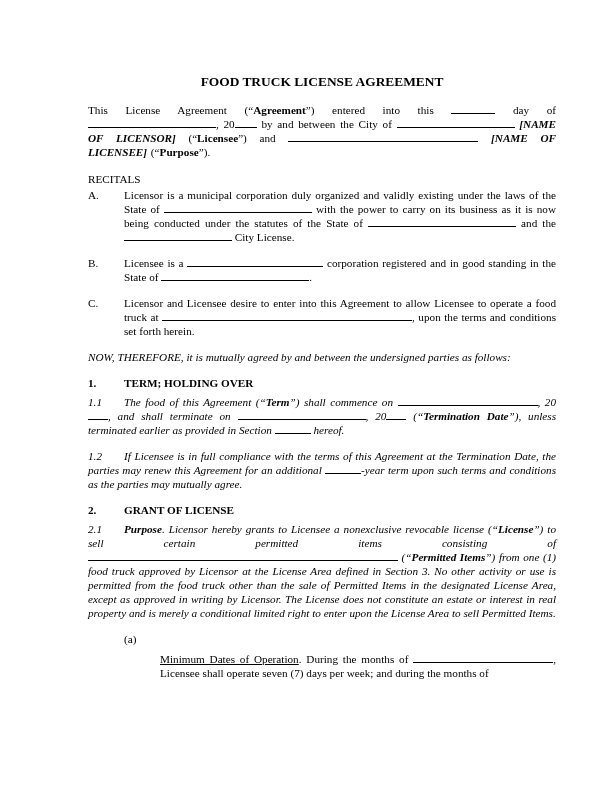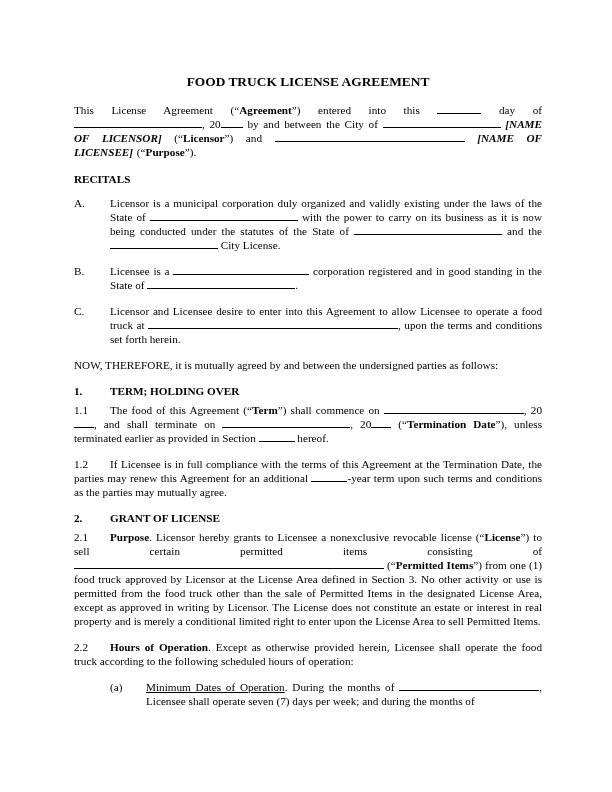--- a/index.html
+++ b/index.html
@@ -1,52 +1,52 @@
 <!DOCTYPE html>
 <html><head>
 <meta charset="utf-8">
 <style>
   html, body { margin: 0; padding: 0; background: #ffffff; }
   body {
     width: 612px; height: 792px; overflow: hidden; position: relative;
     font-family: "Liberation Serif", "DejaVu Serif", serif;
     font-size: 11.2px; color: #000; line-height: 14px;
   }
-  .page { position: absolute; left: 74px; top: 74px; width: 468px; }
+  .page { position: absolute; left: 88px; top: 74px; width: 468px; }
   .title { text-align: center; font-weight: bold; font-size: 13.4px; margin: 0 0 13px 0; line-height: 16px; }
   p { margin: 0; text-align: justify; }
   .blank { display: inline-block; border-bottom: 0.8px solid #000; height: 10px; vertical-align: baseline; }
-  .heading { font-weight: bold; margin-top: 13px; margin-bottom: 10px; }
+  .heading { font-weight: normal; margin-top: 13px; margin-bottom: 2px; }
   .recital { display: flex; margin-bottom: 12px; }
   .recital .label { width: 36px; flex: none; }
   .recital .body { flex: 1; }
   .sec-head { display: flex; font-weight: bold; margin-top: 12px; margin-bottom: 5px; }
   .sec-head .num { width: 36px; flex: none; }
-  .para { margin-bottom: 12px; }
+  .para { margin-bottom: 12px; font-style: italic; }
   .indent-num { display: inline-block; width: 36px; }
   .sub { display: flex; margin-left: 36px; }
   .sub .label { width: 36px; flex: none; }
-  .sub .body { flex: 1; }
+  .sub .body { flex: 1; margin-top: 20px; }
   u { text-decoration: underline; }
 </style>
 </head>
 <body>
 
 <div class="page">
 
   <div class="title">FOOD TRUCK LICENSE AGREEMENT</div>
 
   <p style="word-spacing:1px;">
     <span>This License Agreement (“</span><b>Agreement</b><span>”) entered into this</span>
     <span class="blank" style="width:44px"></span>
     <span>day of</span>
     <span class="blank" style="width:128px"></span><span>, 20</span><span class="blank" style="width:22px"></span>
     <span>by and between the City of</span>
     <span class="blank" style="width:118px"></span>
-    <b><i>[NAME OF LICENSOR]</i></b><span> (“</span><b>Licensor</b><span>”) and</span>
+    <b><i>[NAME OF LICENSOR]</i></b><span> (“</span><b>Licensee</b><span>”) and</span>
     <span class="blank" style="width:190px"></span>
     <b><i>[NAME OF LICENSEE]</i></b><span> (“</span><b>Purpose</b><span>”).</span>
   </p>
 
   <div class="heading">RECITALS</div>
 
   <div class="recital">
     <div class="label">A.</div>
     <p class="body">
       <span>Licensor is a municipal corporation duly organized and validly existing under the laws of the State of</span>
@@ -101,23 +101,20 @@
   <div class="sec-head">
     <span class="num">2.</span>
     <span>GRANT OF LICENSE</span>
   </div>
 
   <p class="para">
     <span class="indent-num">2.1</span><b>Purpose</b><span>. Licensor hereby grants to Licensee a nonexclusive revocable license (“</span><b>License</b><span>”) to sell certain permitted items consisting of</span>
     <span class="blank" style="width:310px"></span><span> (“</span><b>Permitted Items</b><span>”) from one (1) food truck approved by Licensor at the License Area defined in Section 3.  No other activity or use is permitted from the food truck other than the sale of Permitted Items in the designated License Area, except as approved in writing by Licensor.  The License does not constitute an estate or interest in real property and is merely a conditional limited right to enter upon the License Area to sell Permitted Items.</span>
   </p>
 
-  <p class="para">
-    <span class="indent-num">2.2</span><b>Hours of Operation</b><span>.  Except as otherwise provided herein, Licensee shall operate the food truck according to the following scheduled hours of operation:</span>
-  </p>
 
   <div class="sub">
     <div class="label">(a)</div>
     <p class="body">
       <u>Minimum Dates of Operation</u><span>. During the months of</span>
       <span class="blank" style="width:140px"></span><span>,</span>
       <span>Licensee shall operate seven (7) days per week; and during the months of</span>
     </p>
   </div>
 

